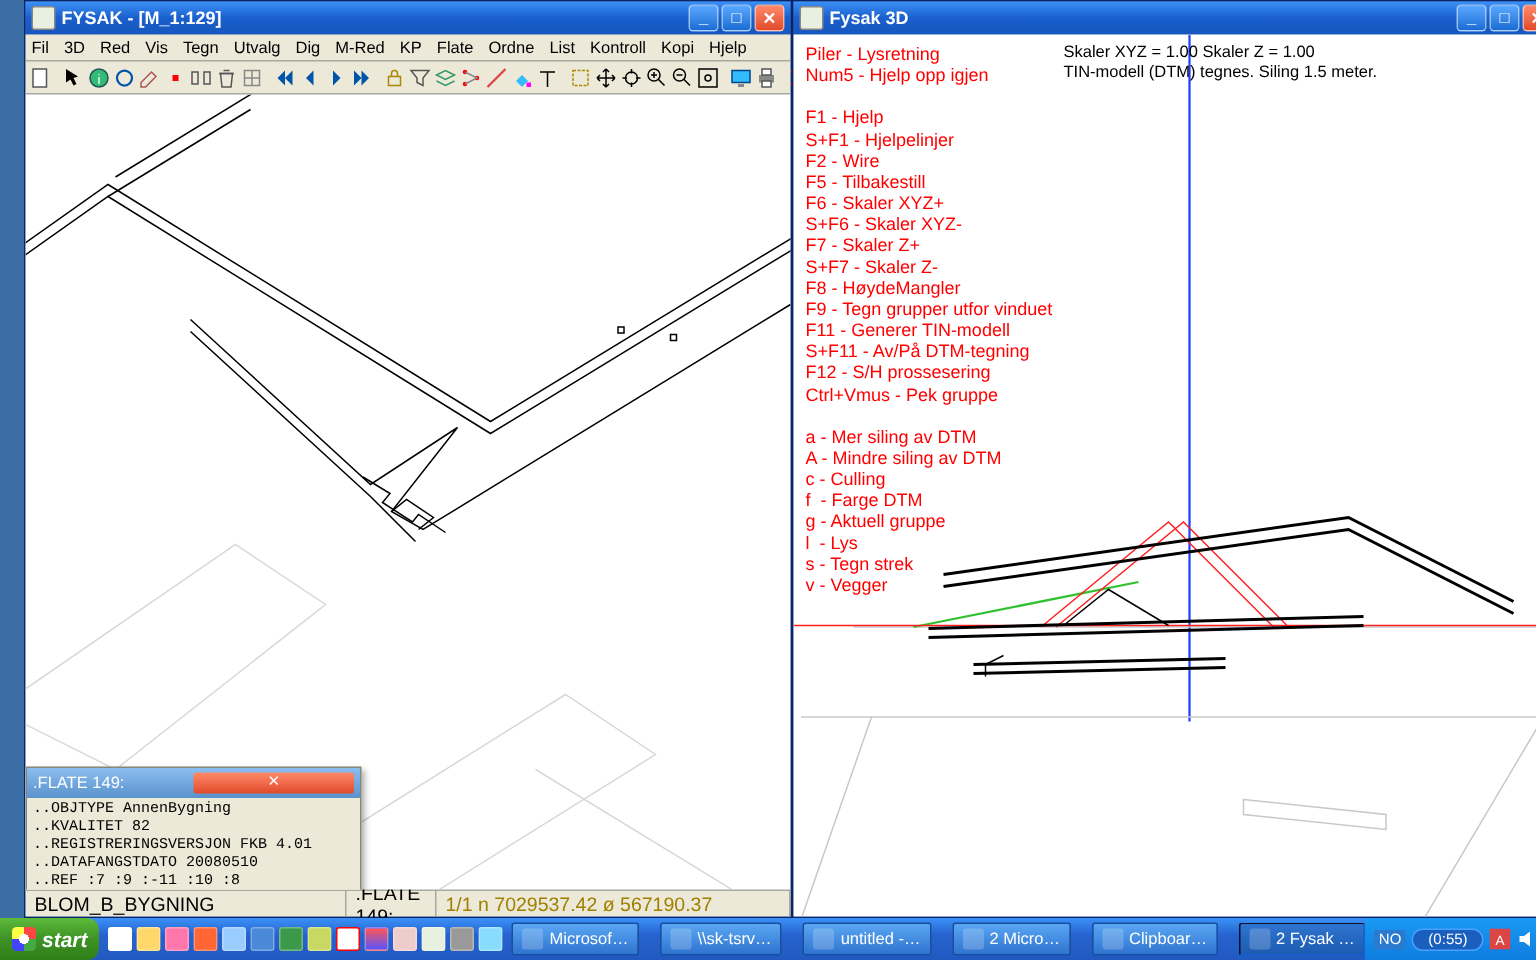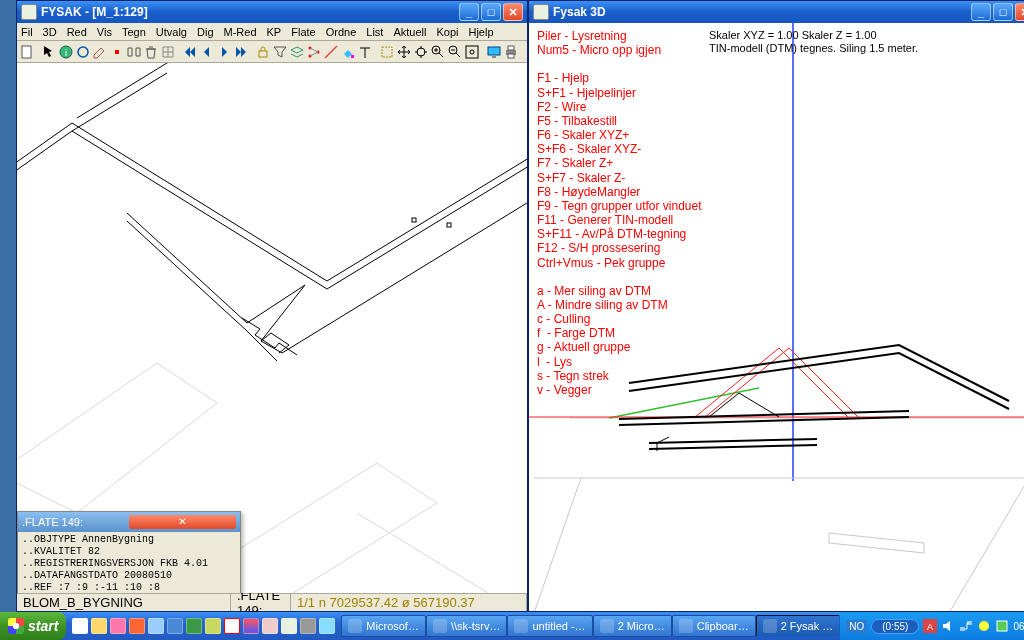--- a/index.html
+++ b/index.html
@@ -44,21 +44,21 @@
 
   
   svg.drawing { position: absolute; top: 0; left: 0; }
 
   
   .taskbar { position: absolute; bottom: 0; left: 0; width: 100%; height: 28px; background: linear-gradient(to bottom, #3a91f7 0%, #2763cf 40%, #2159c0 100%); display: flex; align-items: center; }
   .start-btn { height: 28px; width: 88px; background: linear-gradient(to bottom, #5eba3c 0%, #3d9225 50%, #2f7f18 100%); color: white; font-style: italic; font-weight: bold; display: flex; align-items: center; padding: 0 8px; border-radius: 0 8px 8px 0; font-size: 14px; }
   .start-btn::before { content: ""; width: 16px; height: 16px; margin-right: 4px; background: radial-gradient(circle,#fff 30%, transparent 30%), conic-gradient(#f44 0 25%, #4a4 25% 50%, #44f 50% 75%, #ff4 75% 100%); border-radius: 3px; }
   .ql { display: flex; gap: 3px; padding: 0 6px; align-items: center; }
   .ql-icon { width: 16px; height: 16px; background: #cde; border: 1px solid rgba(255,255,255,0.3); border-radius: 2px; }
-  .task-items { display: flex; gap: 0; flex: 1; align-items: flex-end; }
+  .task-items { display: flex; gap: 14px; flex: 1; align-items: flex-end; }
   .task-item { height: 22px; background: linear-gradient(to bottom, #5aa6f2, #2f74d0); border: 1px solid #1a4fa0; border-radius: 2px; color: white; font-size: 11px; padding: 0 6px; display: flex; align-items: center; gap: 4px; max-width: 95px; overflow: hidden; white-space: nowrap; }
   .task-item.active { background: linear-gradient(to bottom, #2f74d0, #1c5bb0); border: 1px inset #0a3a80; }
   .task-item .ti-icon { width: 14px; height: 14px; background: #fff3; border-radius: 2px; flex-shrink: 0; }
   .tray { display: flex; align-items: center; gap: 4px; padding: 0 6px; background: linear-gradient(to bottom,#1a9af2,#0d7de0); height: 28px; color: white; font-size: 10px; }
   .tray-icon { width: 14px; height: 14px; }
   .lang { background: #2a7ad0; padding: 1px 3px; font-size: 10px; }
   .clock-pill { background: #1a5fbd; border: 1px solid #4aa0ff; border-radius: 8px; padding: 1px 10px; font-size: 10px; }
 
   
   .ico { width: 16px; height: 16px; }
@@ -84,21 +84,21 @@
         <span>Red</span>
         <span>Vis</span>
         <span>Tegn</span>
         <span>Utvalg</span>
         <span>Dig</span>
         <span>M-Red</span>
         <span>KP</span>
         <span>Flate</span>
         <span>Ordne</span>
         <span>List</span>
-        <span>Aktuell</span>
+        <span>Kontroll</span>
         <span>Kopi</span>
         <span>Hjelp</span>
       </div>
 
     <div class="toolbar">
       <span class="tb-btn">
           <svg class="ico" viewBox="0 0 16 16">
             <rect x="3" y="2" width="9" height="12" fill="#fff" stroke="#555"></rect>
           </svg>
         </span>
@@ -347,21 +347,21 @@
           <path d="M120 420 L288 416"></path>
           <path d="M120 426 L288 422"></path>
         </g>
         <g stroke="#000" stroke-width="1" fill="none">
           <path d="M180 394 L210 370 L250 394"></path>
           <path d="M128 428 L128 420 L140 414"></path>
         </g>
       </svg>
       <div class="overlay-3d" id="overlay3d">
           <div class="line">Piler - Lysretning</div>
-          <div class="line">Num5 - Micro opp igjen</div>
+          <div class="line">Num5 - Hjelp opp igjen</div>
           <div class="line">&nbsp;</div>
           <div class="line">F1 - Hjelp</div>
           <div class="line">S+F1 - Hjelpelinjer</div>
           <div class="line">F2 - Wire</div>
           <div class="line">F5 - Tilbakestill</div>
           <div class="line">F6 - Skaler XYZ+</div>
           <div class="line">S+F6 - Skaler XYZ-</div>
           <div class="line">F7 - Skaler Z+</div>
           <div class="line">S+F7 - Skaler Z-</div>
           <div class="line">F8 - HøydeMangler</div>

